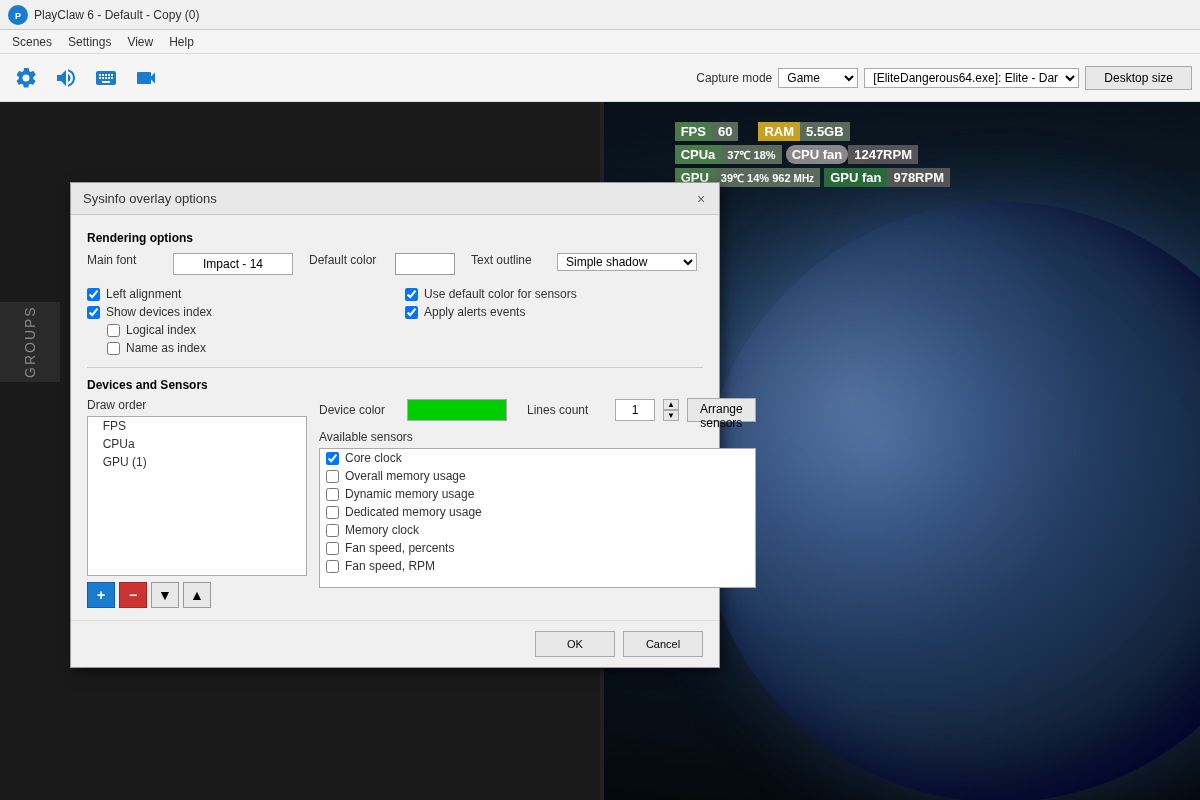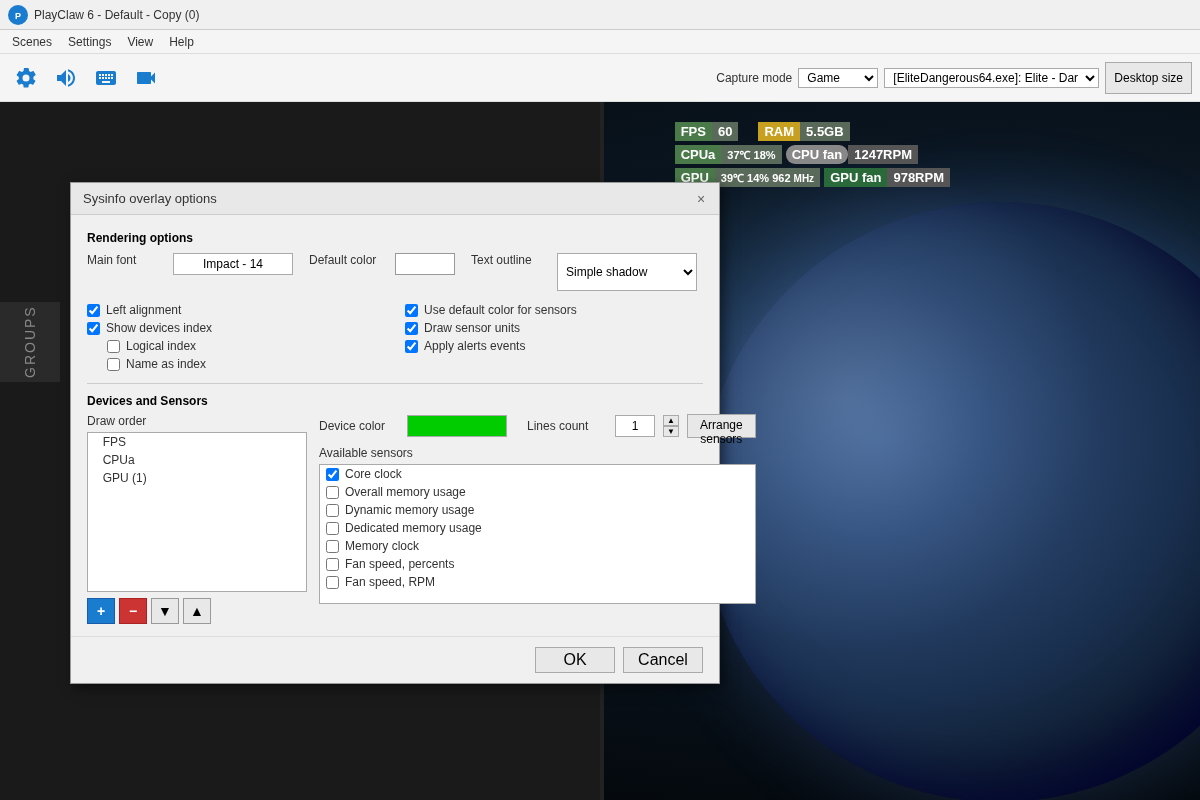--- a/index.html
+++ b/index.html
@@ -92,23 +92,23 @@
       font-size: 12px;
       border: 1px solid #aaa;
       background: white;
       padding: 0 4px;
       min-width: 80px;
     }
     .toolbar-select-wide {
       min-width: 200px;
     }
     .toolbar-btn {
-      height: 32px;
-      font-size: 12px;
-      padding: 0 8px;
+      height: 24px;
+      font-size: 12px;
+      padding: 0 18px;
       background: #e8e8e8;
       border: 1px solid #aaa;
       cursor: pointer;
     }
 
     
     #bg-scene {
       position: absolute;
       top: 102px;
       left: 0;
@@ -328,21 +328,21 @@
       text-align: center;
     }
     .color-box {
       width: 60px;
       height: 22px;
       border: 1px solid #999;
       background: white;
       cursor: pointer;
     }
     .outline-select {
-      height: 38px;
+      height: 18px;
       font-size: 12px;
       border: 1px solid #aaa;
       background: white;
       padding: 0 4px;
       min-width: 140px;
     }
 
     
     .checkbox-row {
       display: flex;
@@ -501,21 +501,21 @@
     #dialog-footer {
       display: flex;
       justify-content: flex-end;
       gap: 8px;
       padding: 10px 16px;
       border-top: 1px solid #ddd;
     }
     .dialog-btn {
       width: 80px;
       height: 26px;
-      font-size: 16px;
+      font-size: 11px;
       border: 1px solid #aaa;
       background: #e8e8e8;
       cursor: pointer;
     }
 
     
     .sensors-list::-webkit-scrollbar { width: 14px; }
     .sensors-list::-webkit-scrollbar-track { background: #f0f0f0; border-left: 1px solid #ccc; }
     .sensors-list::-webkit-scrollbar-thumb { background: #c0c0c0; border: 1px solid #aaa; }
   </style>
@@ -658,24 +658,20 @@
           <div class="checkbox-row indent">
             <input type="checkbox" id="cb-name-index" style="">
             <label for="cb-name-index">Name as index</label>
           </div>
         </div>
 
         <div>
           <div class="checkbox-row">
             <input type="checkbox" id="cb-default-color" checked="" style="">
             <label for="cb-default-color">Use default color for sensors</label>
-          </div>
-          <div class="checkbox-row">
-            <input type="checkbox" id="cb-sensor-units" checked="" style="">
-            <label for="cb-sensor-units">Draw sensor units</label>
           </div>
           <div class="checkbox-row">
             <input type="checkbox" id="cb-alerts" checked="" style="">
             <label for="cb-alerts">Apply alerts events</label>
           </div>
         </div>
       </div>
 
       <hr class="section-divider">
 

